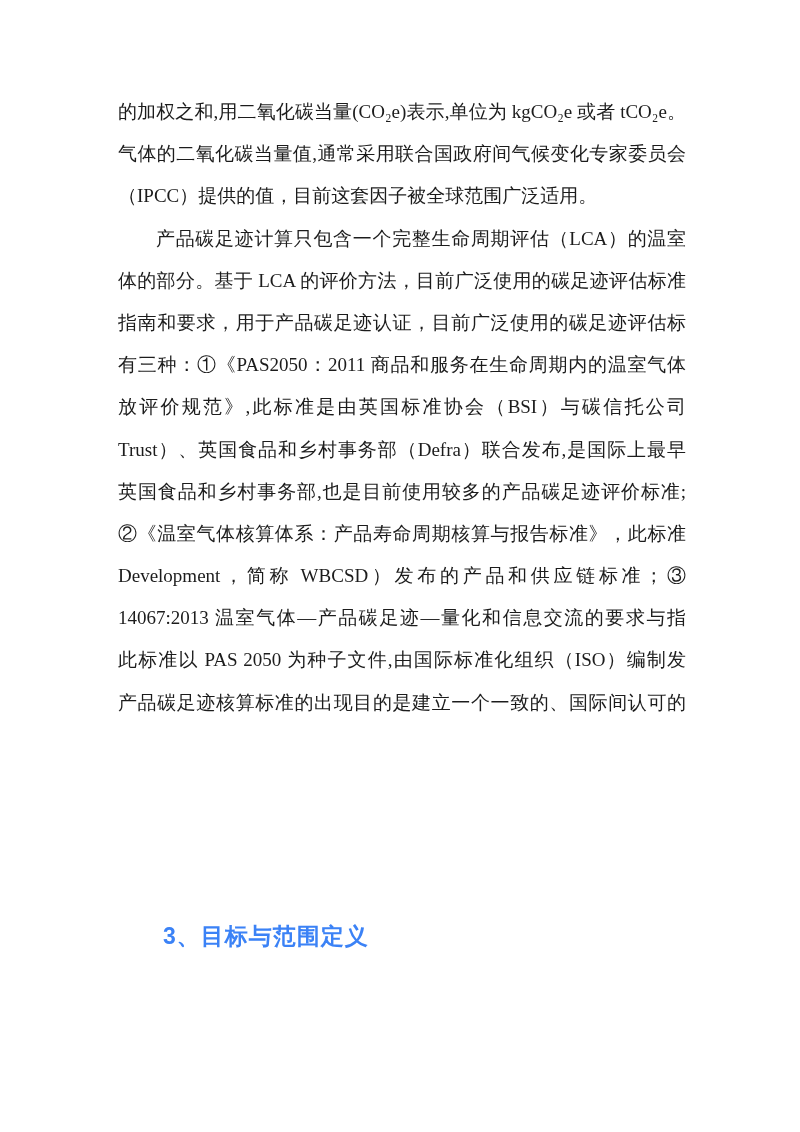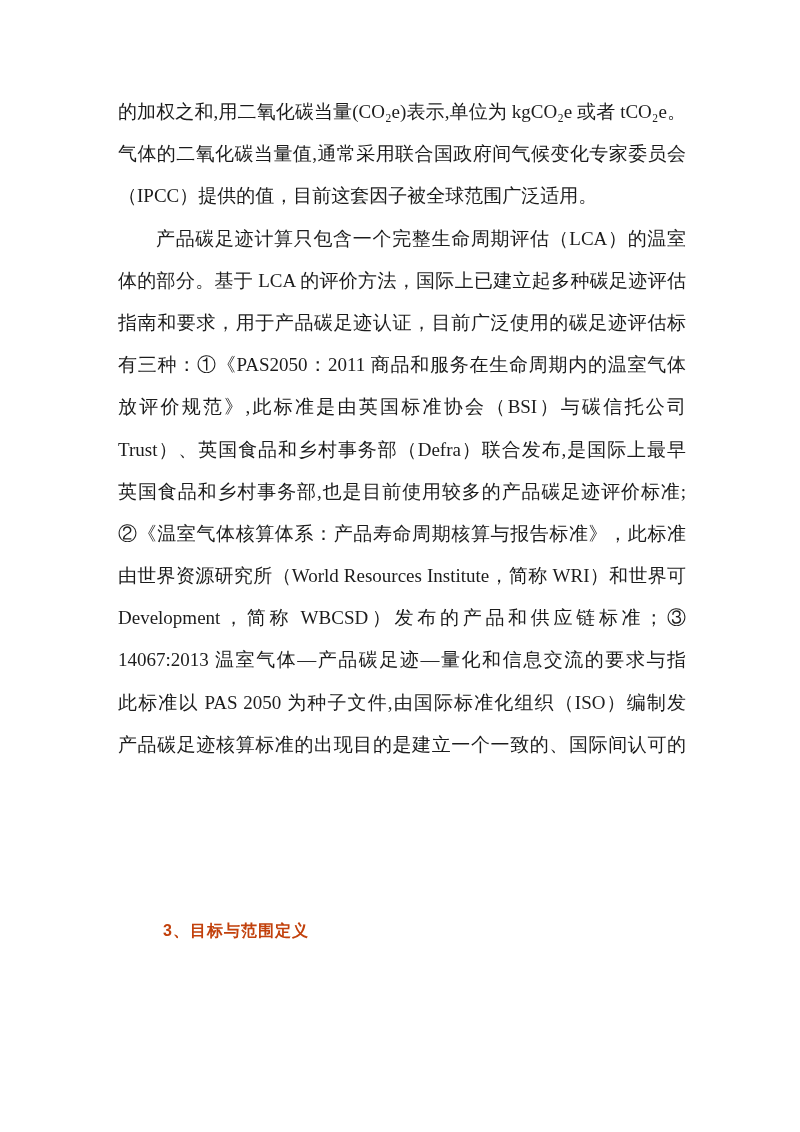--- a/index.html
+++ b/index.html
@@ -37,23 +37,23 @@
   }
   .line.indent {
     text-indent: 38px;
   }
   .section-heading {
     position: absolute;
     left: 163px;
     top: 921px;
     margin: 0;
     font-family: "Liberation Sans", "DejaVu Sans", sans-serif;
-    font-size: 16px;
+    font-size: 23px;
     font-weight: bold;
-    color: #c2410c;
+    color: #3b82f6;
     letter-spacing: 1px;
   }
   .subsection-heading {
     position: absolute;
     left: 158px;
     top: 987px;
     margin: 0;
     font-family: "Liberation Sans", "DejaVu Sans", sans-serif;
     font-size: 20px;
     font-weight: bold;
@@ -73,28 +73,27 @@
 </style>
 </head>
 <body>
 
 <div class="page">
   <div class="body-text">
       <div class="line">的加权之和,用二氧化碳当量(CO₂e)表示,单位为 kgCO₂e 或者 tCO₂e。</div>
       <div class="line">气体的二氧化碳当量值,通常采用联合国政府间气候变化专家委员会</div>
       <div class="line para-end">（IPCC）提供的值，目前这套因子被全球范围广泛适用。</div>
       <div class="line indent">产品碳足迹计算只包含一个完整生命周期评估（LCA）的温室气</div>
-      <div class="line">体的部分。基于 LCA 的评价方法，国际上已建立起多种碳足迹评估</div>
+      <div class="line">体的部分。基于 LCA 的评价方法，目前广泛使用的碳足迹评估标准</div>
       <div class="line">指南和要求，用于产品碳足迹认证，目前广泛使用的碳足迹评估标准</div>
       <div class="line">有三种：①《PAS2050：2011 商品和服务在生命周期内的温室气体排</div>
       <div class="line">放评价规范》,此标准是由英国标准协会（BSI）与碳信托公司（Carbon</div>
       <div class="line">Trust）、英国食品和乡村事务部（Defra）联合发布,是国际上最早的、</div>
       <div class="line">英国食品和乡村事务部,也是目前使用较多的产品碳足迹评价标准;</div>
       <div class="line">②《温室气体核算体系：产品寿命周期核算与报告标准》，此标准是</div>
-      <div class="line">由世界资源研究所（World Resources Institute，简称 WRI）和世界可</div>
       <div class="line">Development，简称 WBCSD）发布的产品和供应链标准；③《ISO/TS</div>
       <div class="line">14067:2013 温室气体—产品碳足迹—量化和信息交流的要求与指南》,</div>
       <div class="line">此标准以 PAS 2050 为种子文件,由国际标准化组织（ISO）编制发布。</div>
       <div class="line">产品碳足迹核算标准的出现目的是建立一个一致的、国际间认可的评</div>
     </div>
   <h2 class="section-heading">3、目标与范围定义</h2>
   <h3 class="subsection-heading">3.1 产品介绍</h3>
   <div class="page-number">4</div>
 </div>
 

